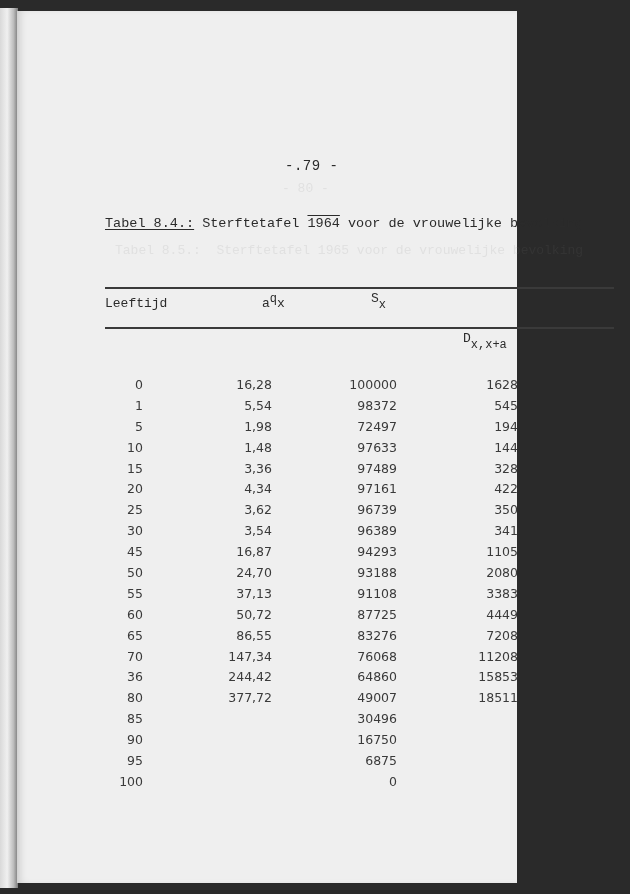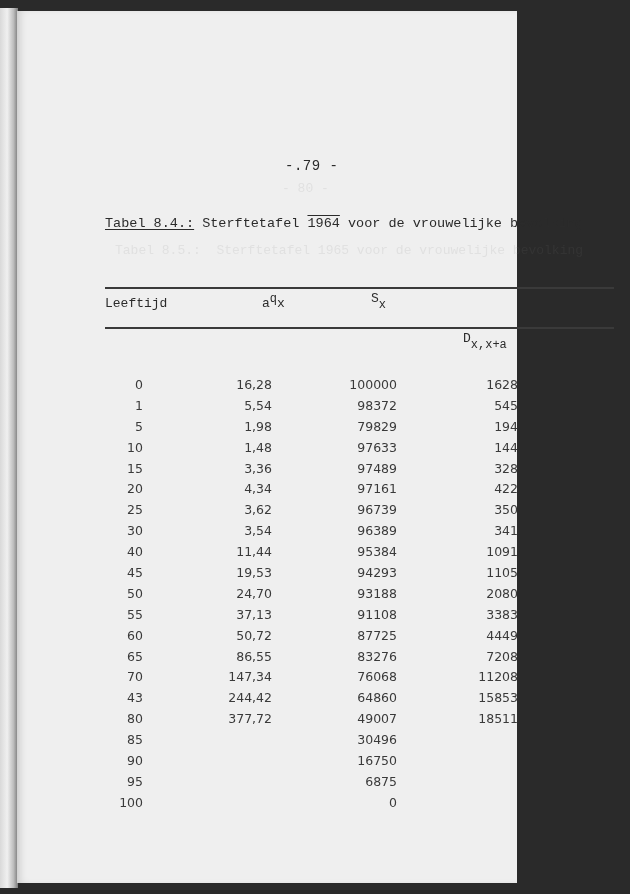--- a/index.html
+++ b/index.html
@@ -139,21 +139,21 @@
       </div>
     <div class="row">
         <span class="cell c-age">1</span>
         <span class="cell c-aq">5,54</span>
         <span class="cell c-sx">98372</span>
         <span class="cell c-dx">545</span>
       </div>
     <div class="row">
         <span class="cell c-age">5</span>
         <span class="cell c-aq">1,98</span>
-        <span class="cell c-sx">79829</span>
+        <span class="cell c-sx">72497</span>
         <span class="cell c-dx">194</span>
       </div>
     <div class="row">
         <span class="cell c-age">10</span>
         <span class="cell c-aq">1,48</span>
         <span class="cell c-sx">97633</span>
         <span class="cell c-dx">144</span>
       </div>
     <div class="row">
         <span class="cell c-age">15</span>
@@ -173,28 +173,22 @@
         <span class="cell c-sx">96739</span>
         <span class="cell c-dx">350</span>
       </div>
     <div class="row">
         <span class="cell c-age">30</span>
         <span class="cell c-aq">3,54</span>
         <span class="cell c-sx">96389</span>
         <span class="cell c-dx">341</span>
       </div>
     <div class="row">
-        <span class="cell c-age">40</span>
-        <span class="cell c-aq">11,44</span>
-        <span class="cell c-sx">95384</span>
-        <span class="cell c-dx">1091</span>
-      </div>
-    <div class="row">
         <span class="cell c-age">45</span>
-        <span class="cell c-aq">19,53</span>
+        <span class="cell c-aq">16,87</span>
         <span class="cell c-sx">94293</span>
         <span class="cell c-dx">1105</span>
       </div>
     <div class="row">
         <span class="cell c-age">50</span>
         <span class="cell c-aq">24,70</span>
         <span class="cell c-sx">93188</span>
         <span class="cell c-dx">2080</span>
       </div>
     <div class="row">
@@ -215,21 +209,21 @@
         <span class="cell c-sx">83276</span>
         <span class="cell c-dx">7208</span>
       </div>
     <div class="row">
         <span class="cell c-age">70</span>
         <span class="cell c-aq">147,34</span>
         <span class="cell c-sx">76068</span>
         <span class="cell c-dx">11208</span>
       </div>
     <div class="row">
-        <span class="cell c-age">43</span>
+        <span class="cell c-age">36</span>
         <span class="cell c-aq">244,42</span>
         <span class="cell c-sx">64860</span>
         <span class="cell c-dx">15853</span>
       </div>
     <div class="row">
         <span class="cell c-age">80</span>
         <span class="cell c-aq">377,72</span>
         <span class="cell c-sx">49007</span>
         <span class="cell c-dx">18511</span>
       </div>

